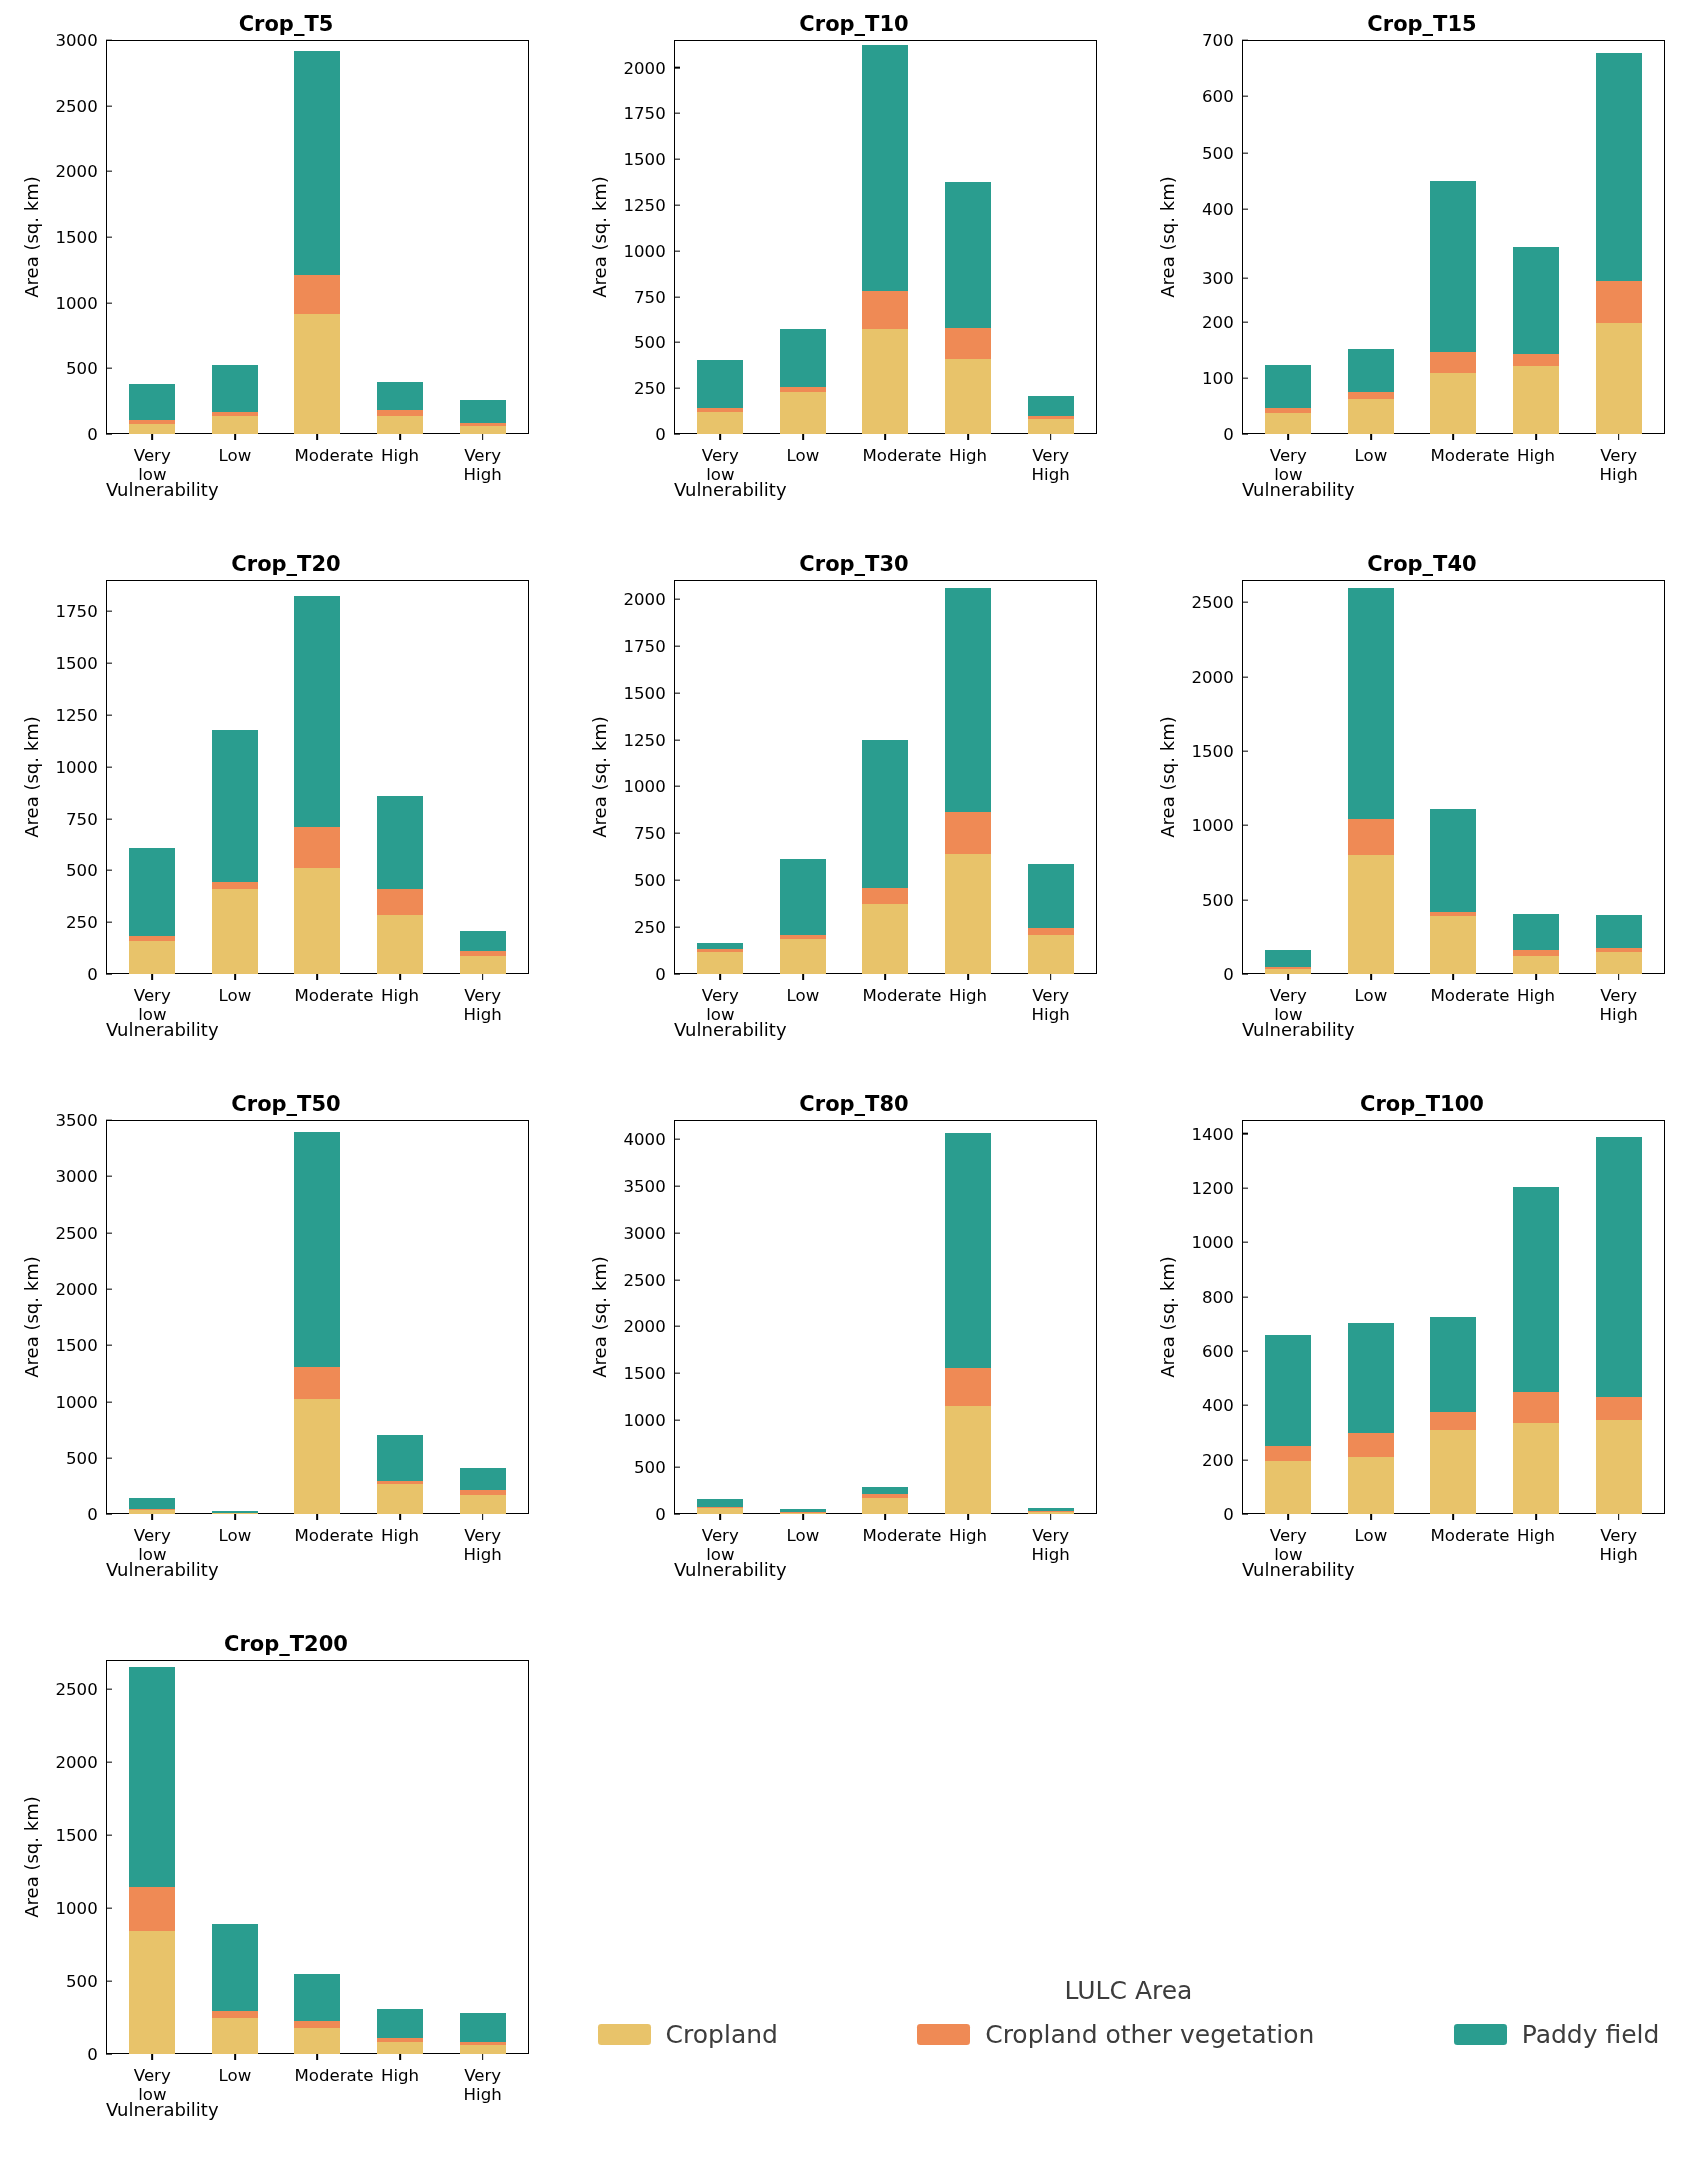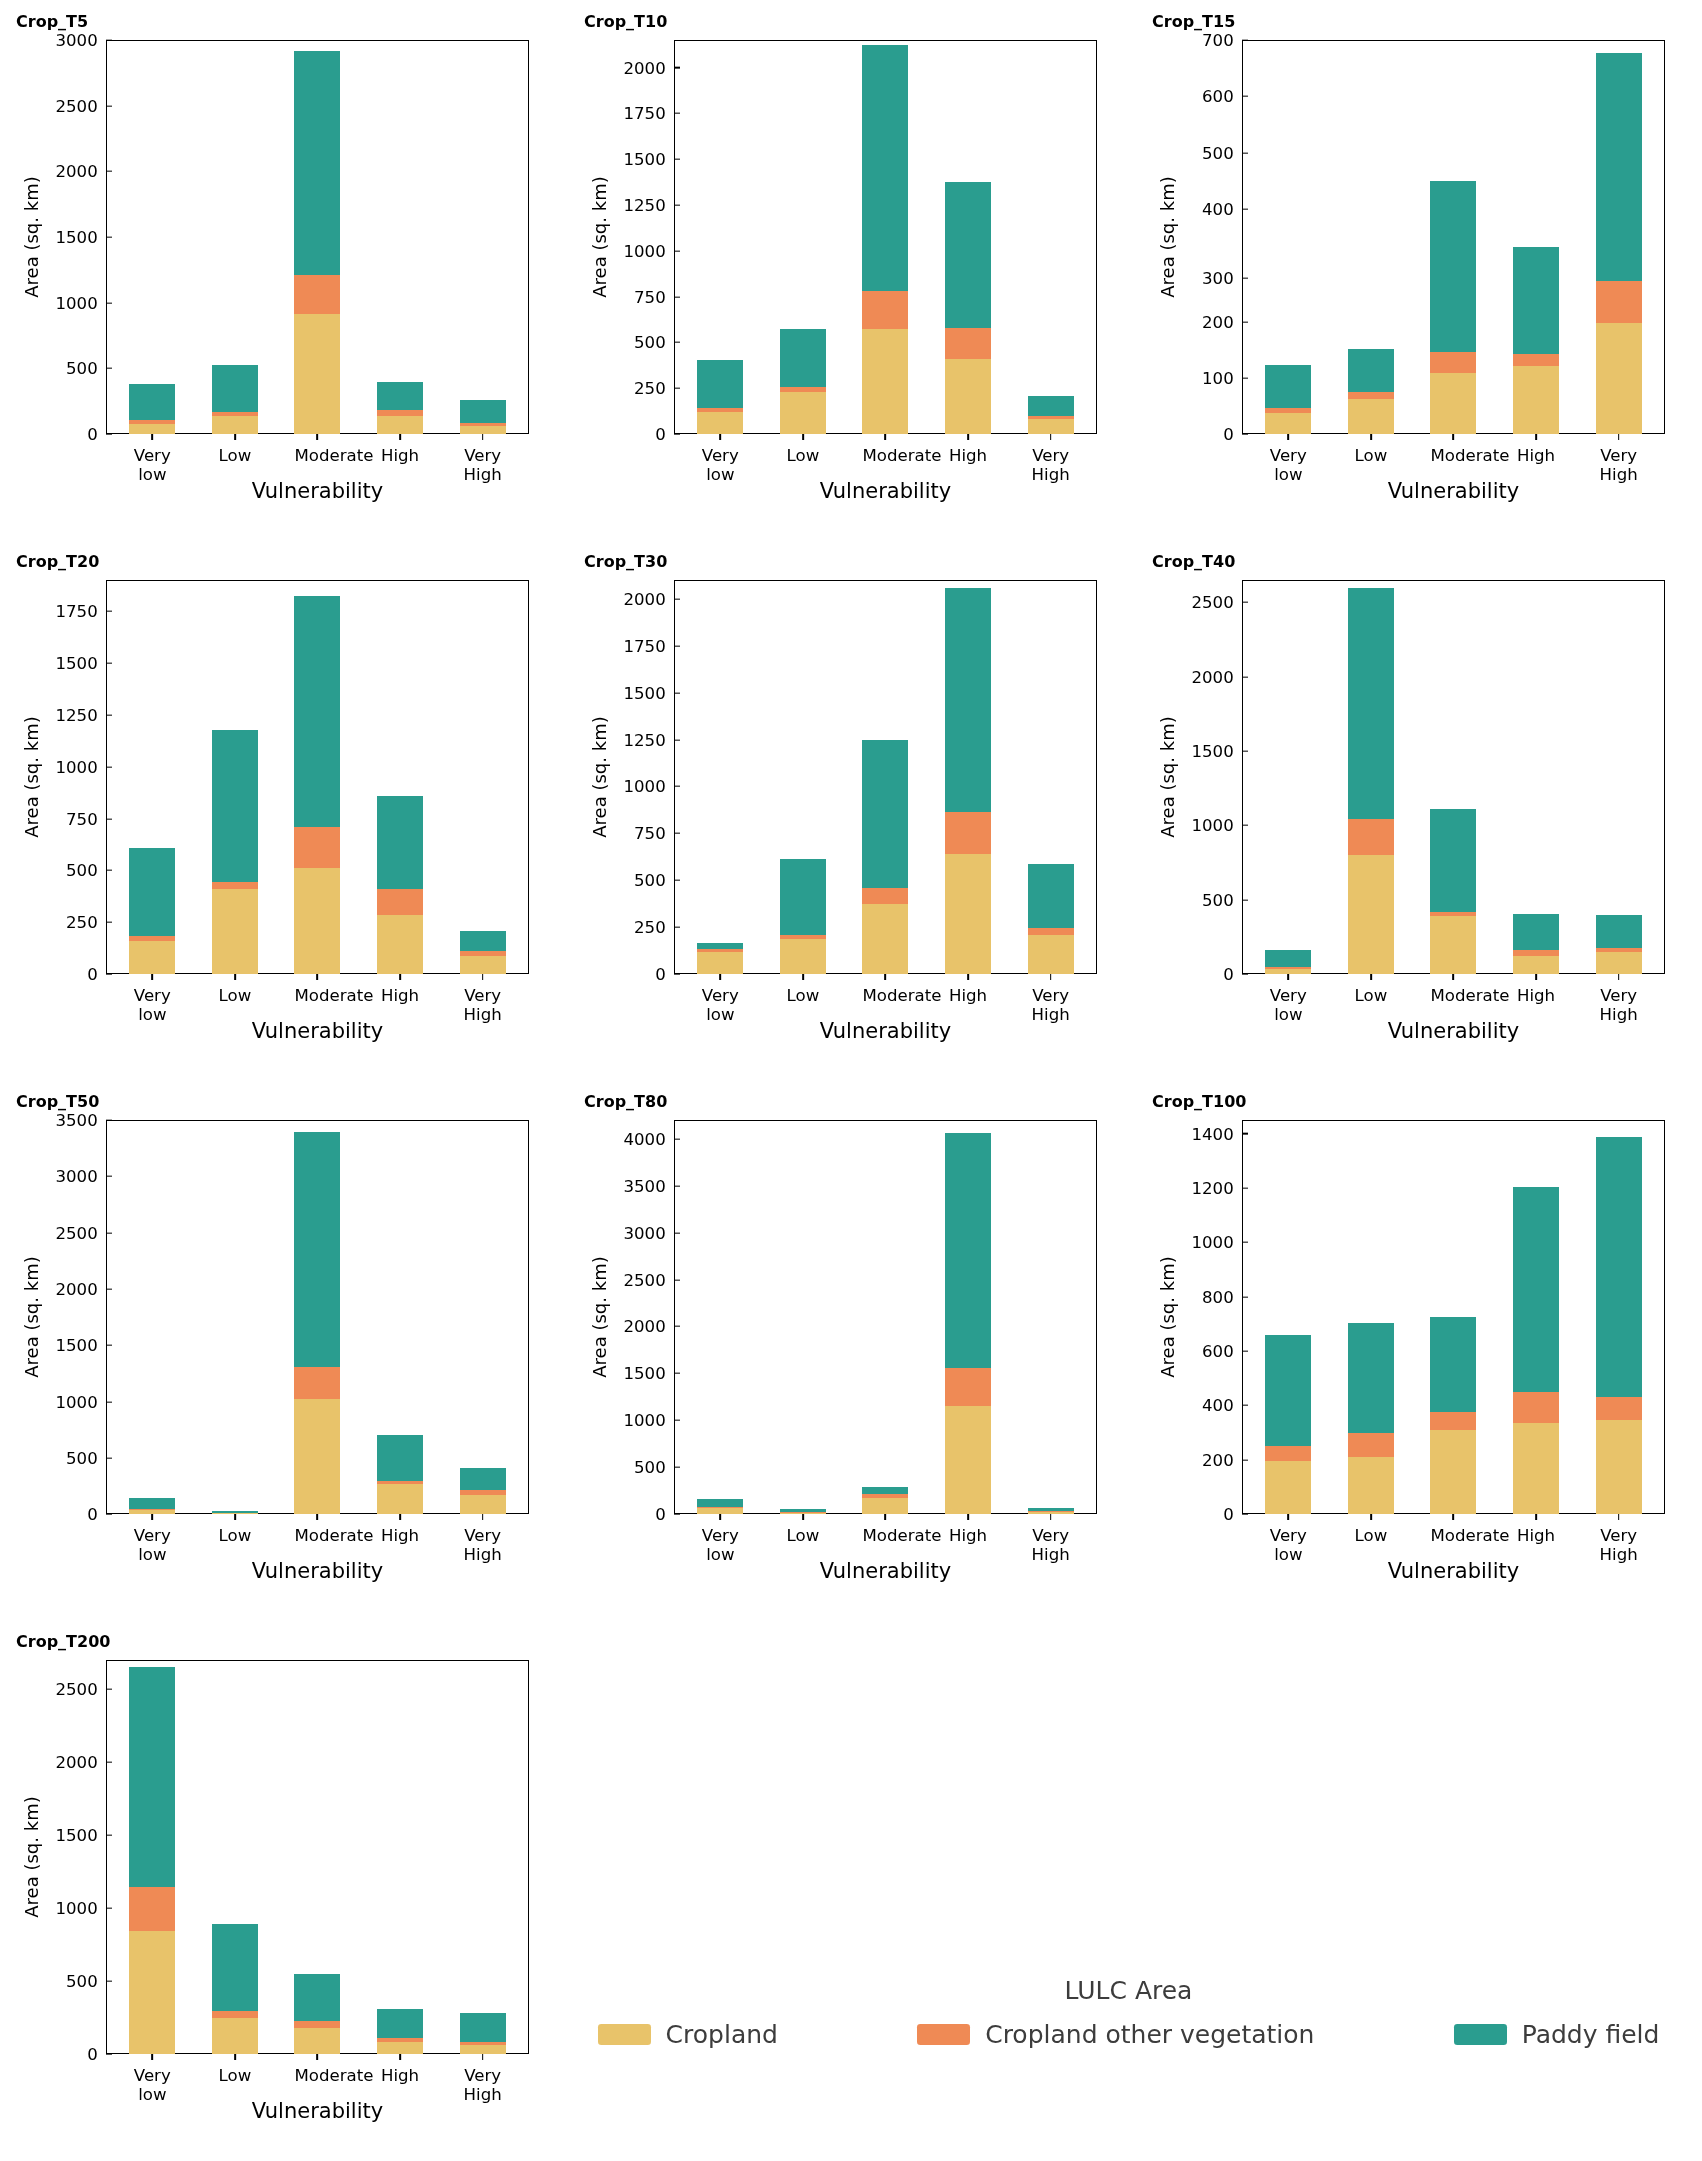--- a/index.html
+++ b/index.html
@@ -24,24 +24,25 @@
   }
   .panel {
     position: relative;
     width: 568px;
     height: 540px;
     box-sizing: border-box;
   }
   .panel.empty { visibility: hidden; }
   .chart-title {
     position: absolute;
-    left: 16px;
+    left: 4px;
     right: 0;
     top: 11.6px;
-    font-size: 16px;
+    text-align: center;
+    font-size: 21px;
     font-weight: bold;
     font-family: "DejaVu Sans", sans-serif;
     letter-spacing: 0px;
   }
   
   .plot-area {
     position: absolute;
     left: 106px;
     top: 40px;
     width: 423px;
@@ -126,22 +127,22 @@
     width: 1.7px;
     height: 5.8px;
     background: #000;
     transform: translateX(-50%);
   }
   .xlabel {
     position: absolute;
     left: 106px;
     width: 423px;
     top: 479px;
-    text-align: center;
-    font-size: 21px;
+    text-align: left;
+    font-size: 18px;
     font-family: "DejaVu Sans", sans-serif;
   }
   .ylabel-wrap {
     position: absolute;
     left: 18px;
     top: 40px;
     height: 394px;
     width: 25px;
   }
   .ylabel-wrap .txt {

